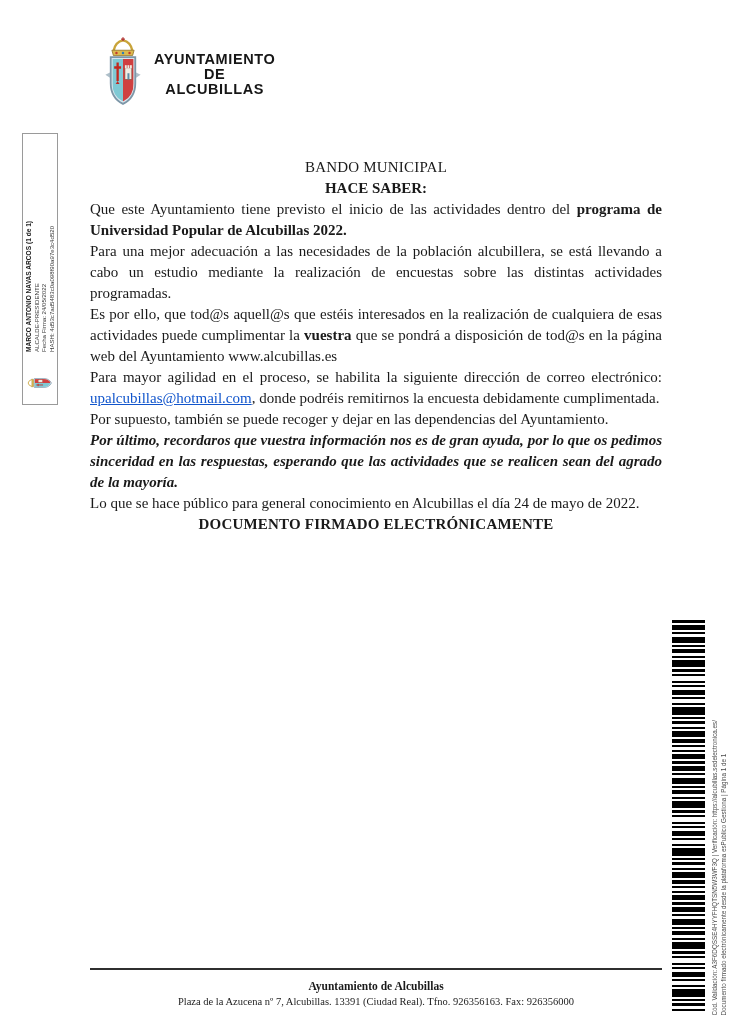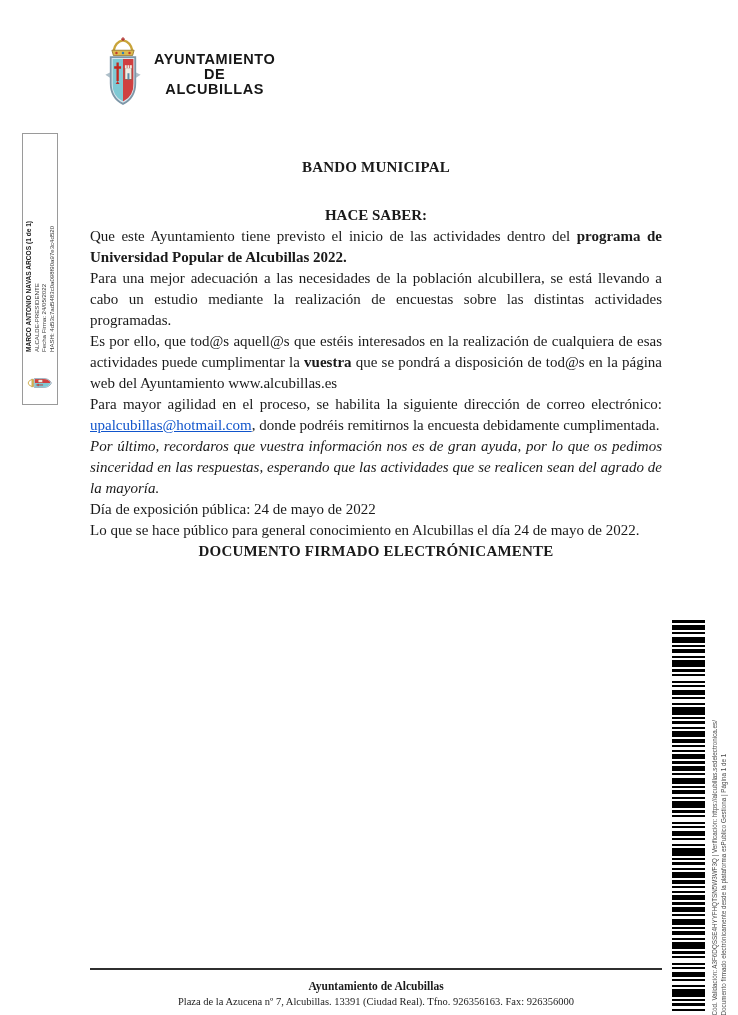--- a/index.html
+++ b/index.html
@@ -30,29 +30,29 @@
   .sig-line  { font-size:6.1px; line-height:7.5px; }
 
   
   .content {
     position:absolute; left:90px; top:150px; width:572px;
     font-size:15px; line-height:21px; text-align:justify;
   }
   .content p, .content h1, .content h2, .content h3 { margin:0; padding:0; font-size:15px; line-height:21px; }
   .t-center { text-align:center; }
   .bold { font-weight:bold; }
-  h1.doc-title { font-weight:bold; letter-spacing:0.2px; margin-top:7px; margin-bottom:27px; }
+  h1.doc-title { font-weight:normal; letter-spacing:0.2px; margin-top:7px; }
   .subtitle { font-weight:bold; margin-bottom:20px; }
   .hace-saber { font-weight:bold; margin-bottom:25px; }
   .p1 { margin-bottom:22px; }
   .p2 { margin-bottom:17px; }
   .p3 { margin-bottom:2px; }
   .p4 { margin-bottom:21px; }
   .p5 { margin-bottom:25px; }
-  .p6 { margin-bottom:25px; font-style:italic; }
+  .p6 { margin-bottom:25px; font-style:italic;font-weight:bold; }
   .p-expo { margin-bottom:30px; }
   .p-publico { margin-bottom:50px; }
   .firmado { font-weight:bold; letter-spacing:0.2px; }
   a.email-link { text-decoration:underline; cursor:pointer; }
 
   
   .footer-rule { position:absolute; left:90px; top:968px; width:572px; height:2px; background:#2f2f2f; }
   .footer-org {
     position:absolute; left:90px; top:979px; width:572px; text-align:center;
     font-weight:bold; font-size:11.5px; line-height:14px;
@@ -151,24 +151,24 @@
     <h3 class="hace-saber t-center">HACE SABER:</h3>
 
     <p class="p1"><span>Que este Ayuntamiento tiene previsto el inicio de las actividades dentro del </span><span class="bold">programa de Universidad Popular de Alcubillas 2022.</span></p>
 
     <p class="p2">Para una mejor adecuación a las necesidades de la población alcubillera, se está llevando a cabo un estudio mediante la realización de encuestas sobre las distintas actividades programadas.</p>
 
     <p class="p3"><span>Es por ello, que tod@s aquell@s que estéis interesados en la realización de cualquiera de esas actividades puede cumplimentar la </span><span class="bold">vuestra</span><span> que se pondrá a disposición de tod@s en la página web del Ayuntamiento www.alcubillas.es</span></p>
 
     <p class="p4"><span>Para mayor agilidad en el proceso, se habilita la siguiente dirección de correo electrónico: </span><a class="email-link" style="color: rgb(17, 85, 204);">upalcubillas@hotmail.com</a><span>, donde podréis remitirnos la encuesta debidamente cumplimentada.</span></p>
 
+    <p class="p5">Por supuesto, también se puede recoger y dejar en las dependencias del Ayuntamiento.</p>
 
     <p class="p6">Por último, recordaros que vuestra información nos es de gran ayuda, por lo que os pedimos sinceridad en las respuestas, esperando que las actividades que se realicen sean del agrado de la mayoría.</p>
 
-    <p class="p-expo">Día de exposición pública: 24 de mayo de 2022</p>
 
     <p class="p-publico">Lo que se hace público para general conocimiento en Alcubillas el día 24 de mayo de 2022.</p>
 
     <p class="firmado t-center">DOCUMENTO FIRMADO ELECTRÓNICAMENTE</p>
   </div>
 
   <div class="footer-rule"></div>
   <div class="footer-org">Ayuntamiento de Alcubillas</div>
   <div class="footer-addr">Plaza de la Azucena nº 7, Alcubillas. 13391 (Ciudad Real). Tfno. 926356163. Fax: 926356000</div>
 

